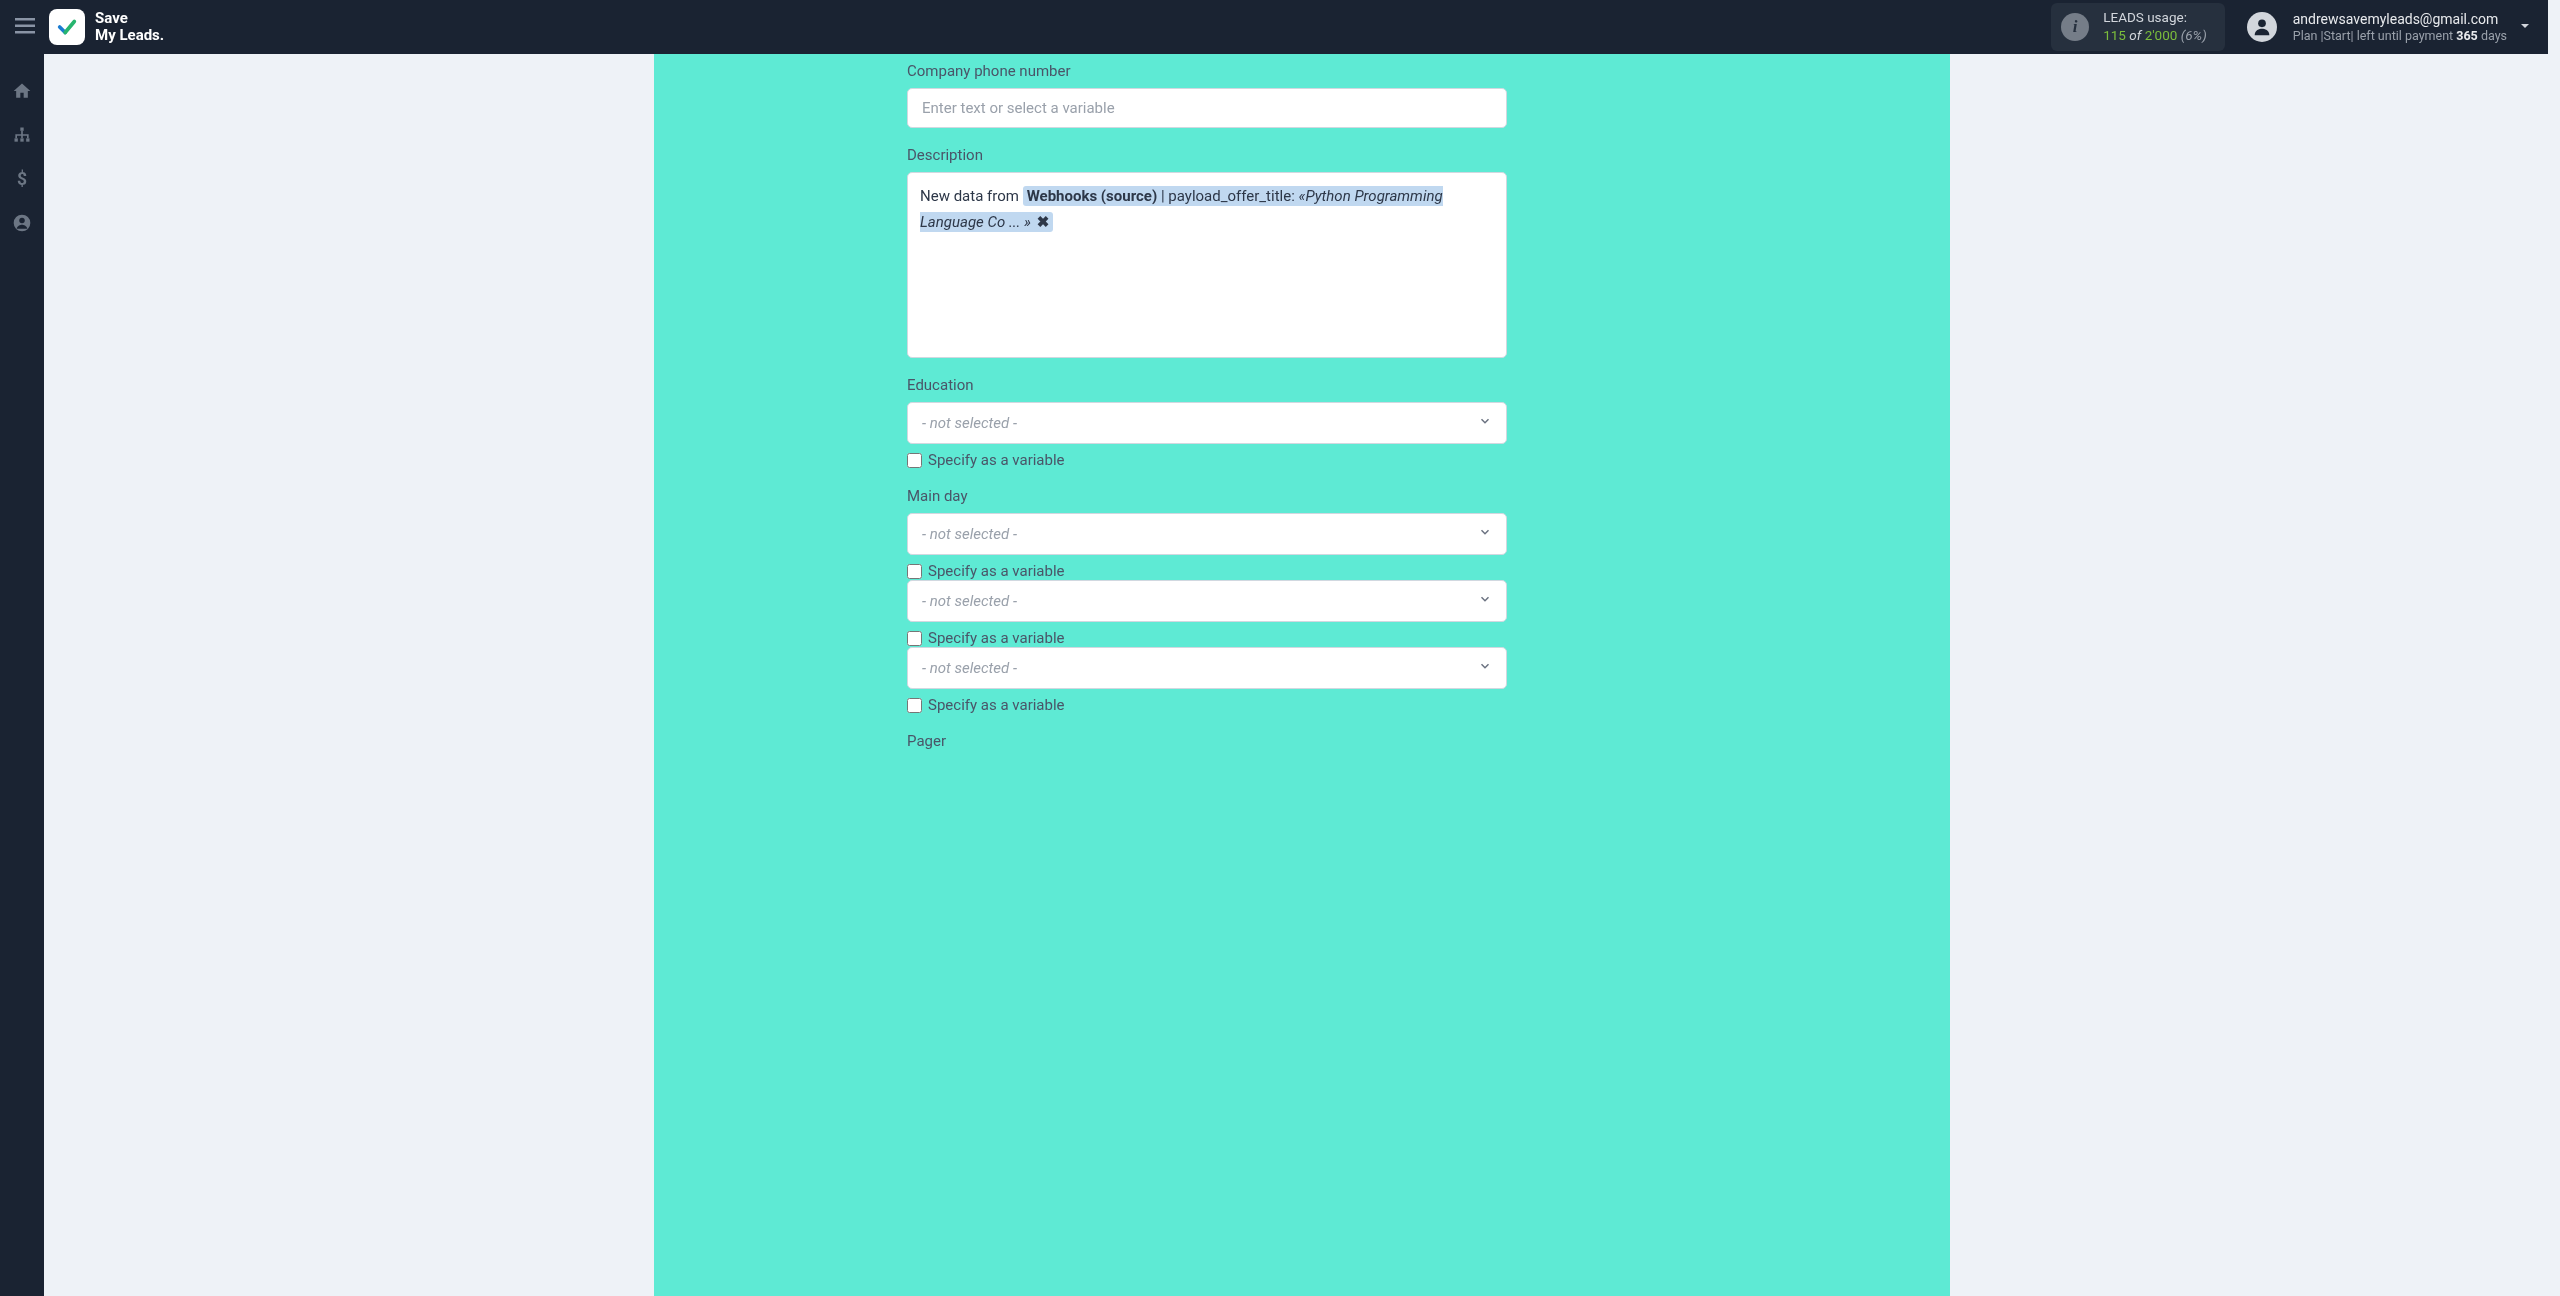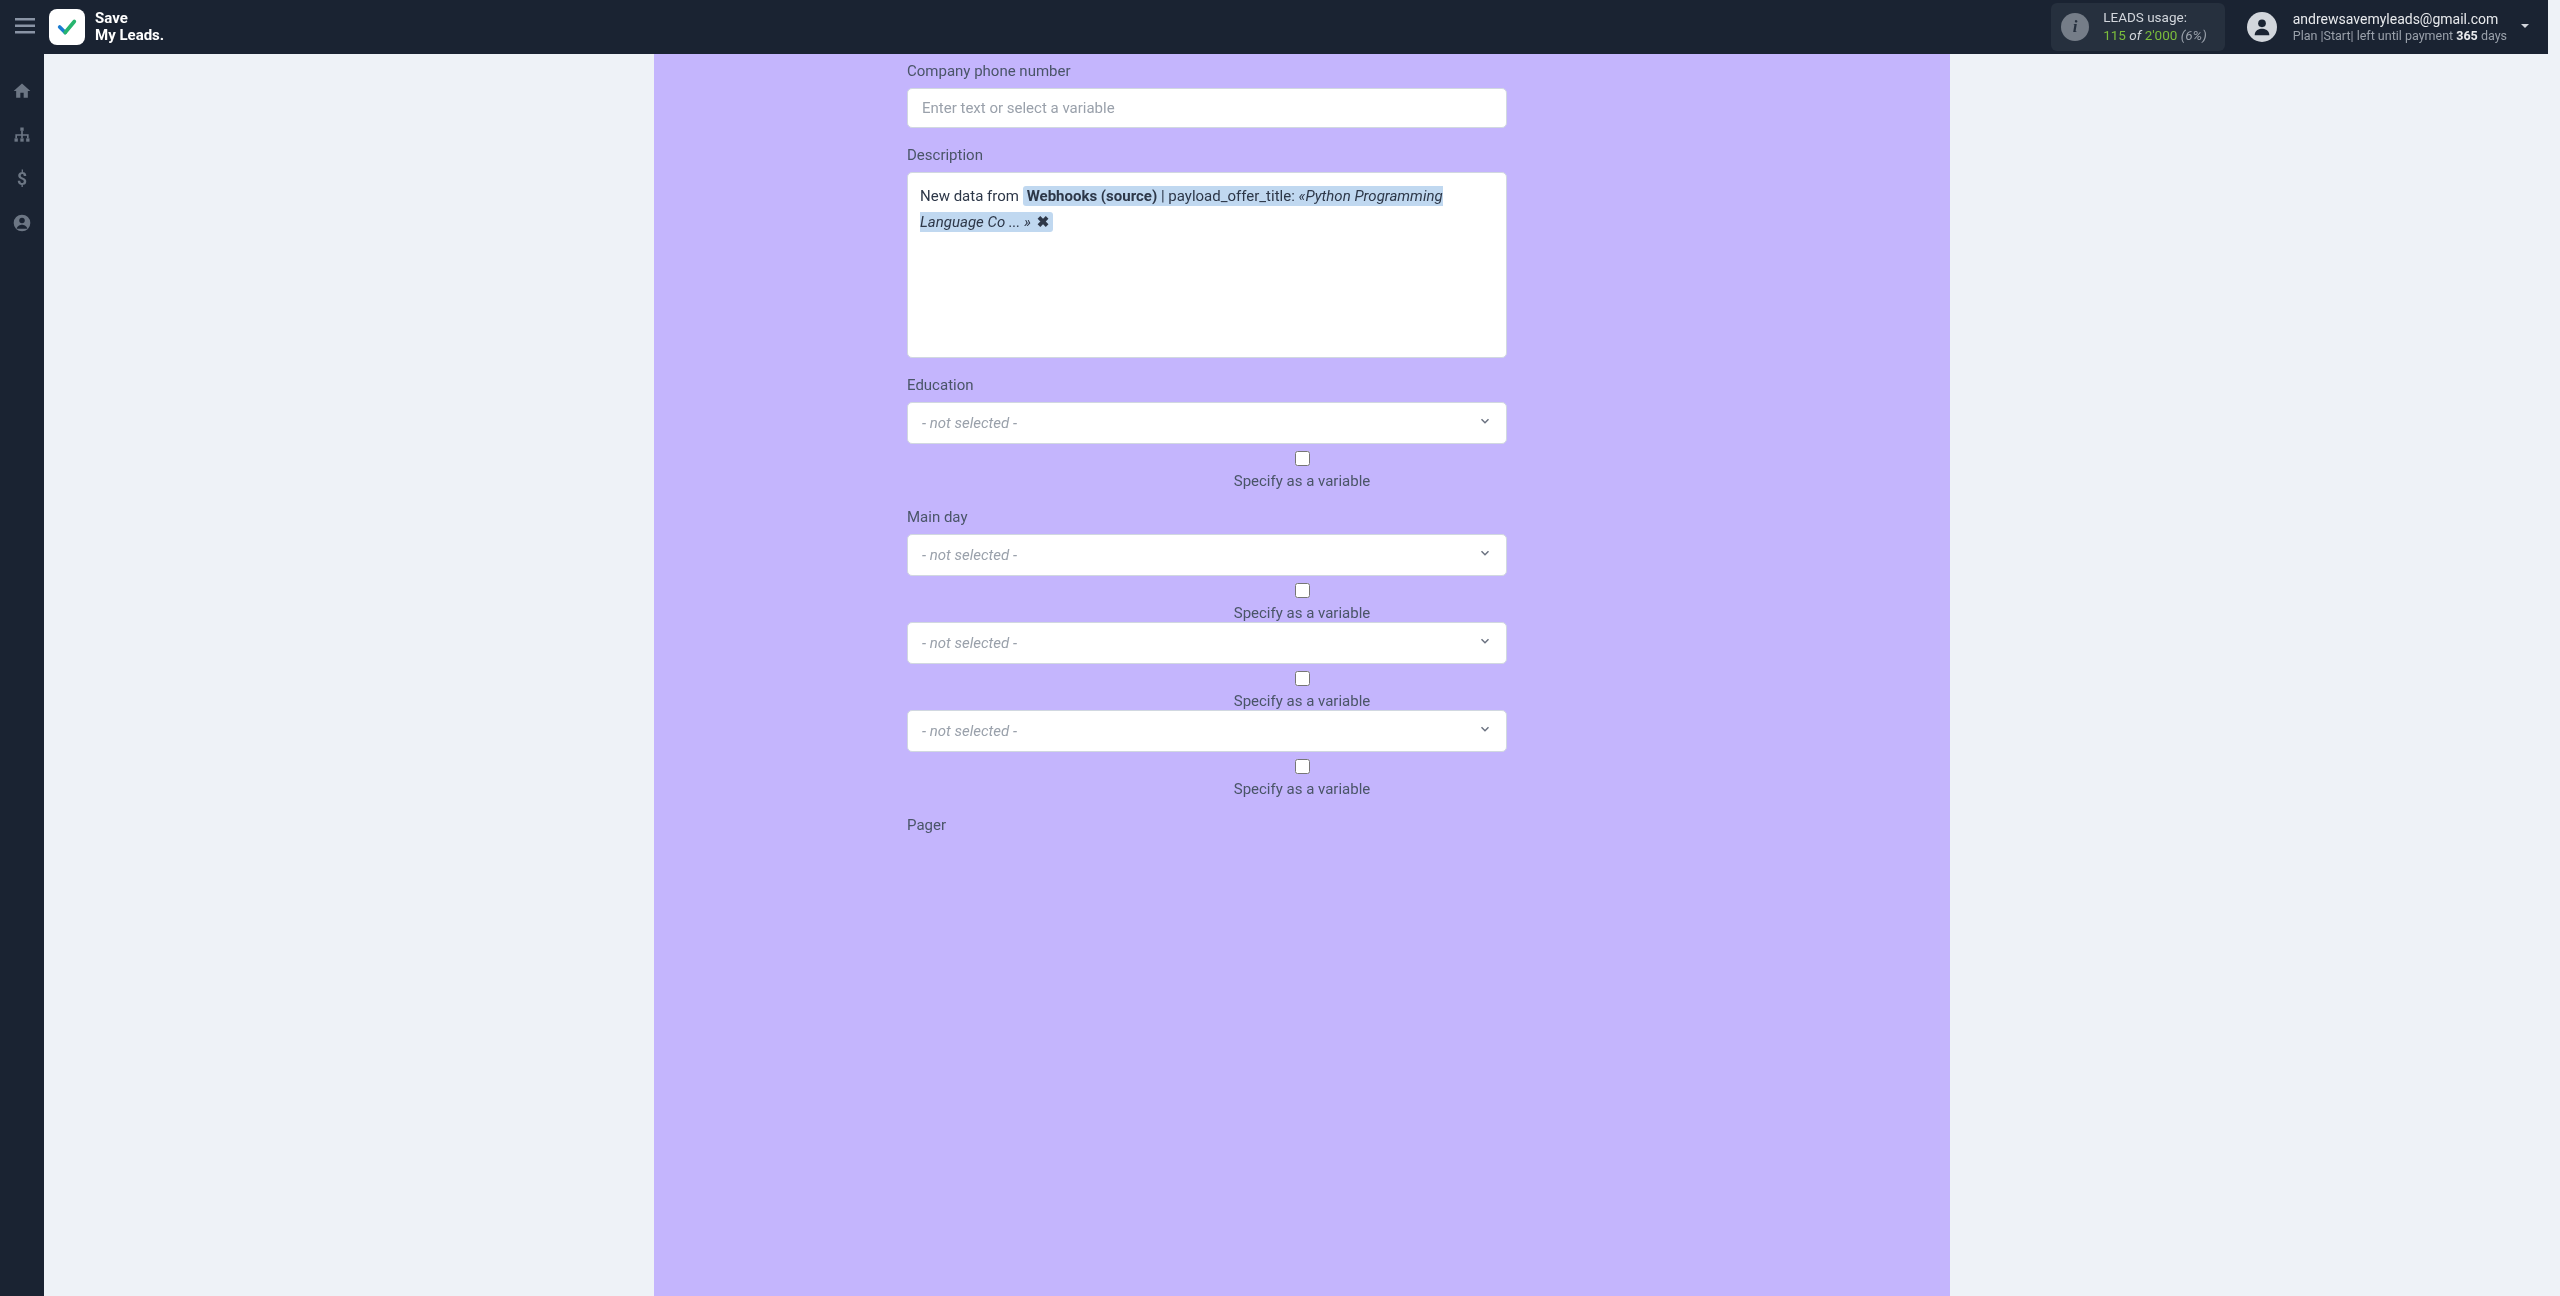--- a/index.html
+++ b/index.html
@@ -135,21 +135,21 @@
     .sidebar-item svg { width: 20px; height: 20px; fill: currentColor; }
 
     
     .main-wrap {
       margin-left: 44px;
       margin-top: 54px;
       display: flex;
       justify-content: center;
     }
     .content-panel {
-      background: #c4b5fd;
+      background: #5eead4;
       width: 1296px;
       min-height: calc(100vh - 54px);
       padding: 0 253px 17px 253px;
     }
 
     .field-label {
       color: #4a5568;
       font-size: 15px;
       font-weight: 400;
       margin-top: 18px;
@@ -202,21 +202,20 @@
     .select-box .value { color: #9aa1ab; font-style: italic; }
     .select-caret { color: #6b7280; }
 
     .checkbox-row {
       display: flex;
       align-items: center;
       gap: 6px;
       margin-top: 7px;
       font-size: 15px;
       color: #4a5568;
-      flex-direction: column;
     }
     .checkbox-row input[type="checkbox"] {
       width: 15px;
       height: 15px;
       cursor: pointer;
     }
     .checkbox-row label { cursor: pointer; }
 
     
     html::-webkit-scrollbar { width: 16px; }

